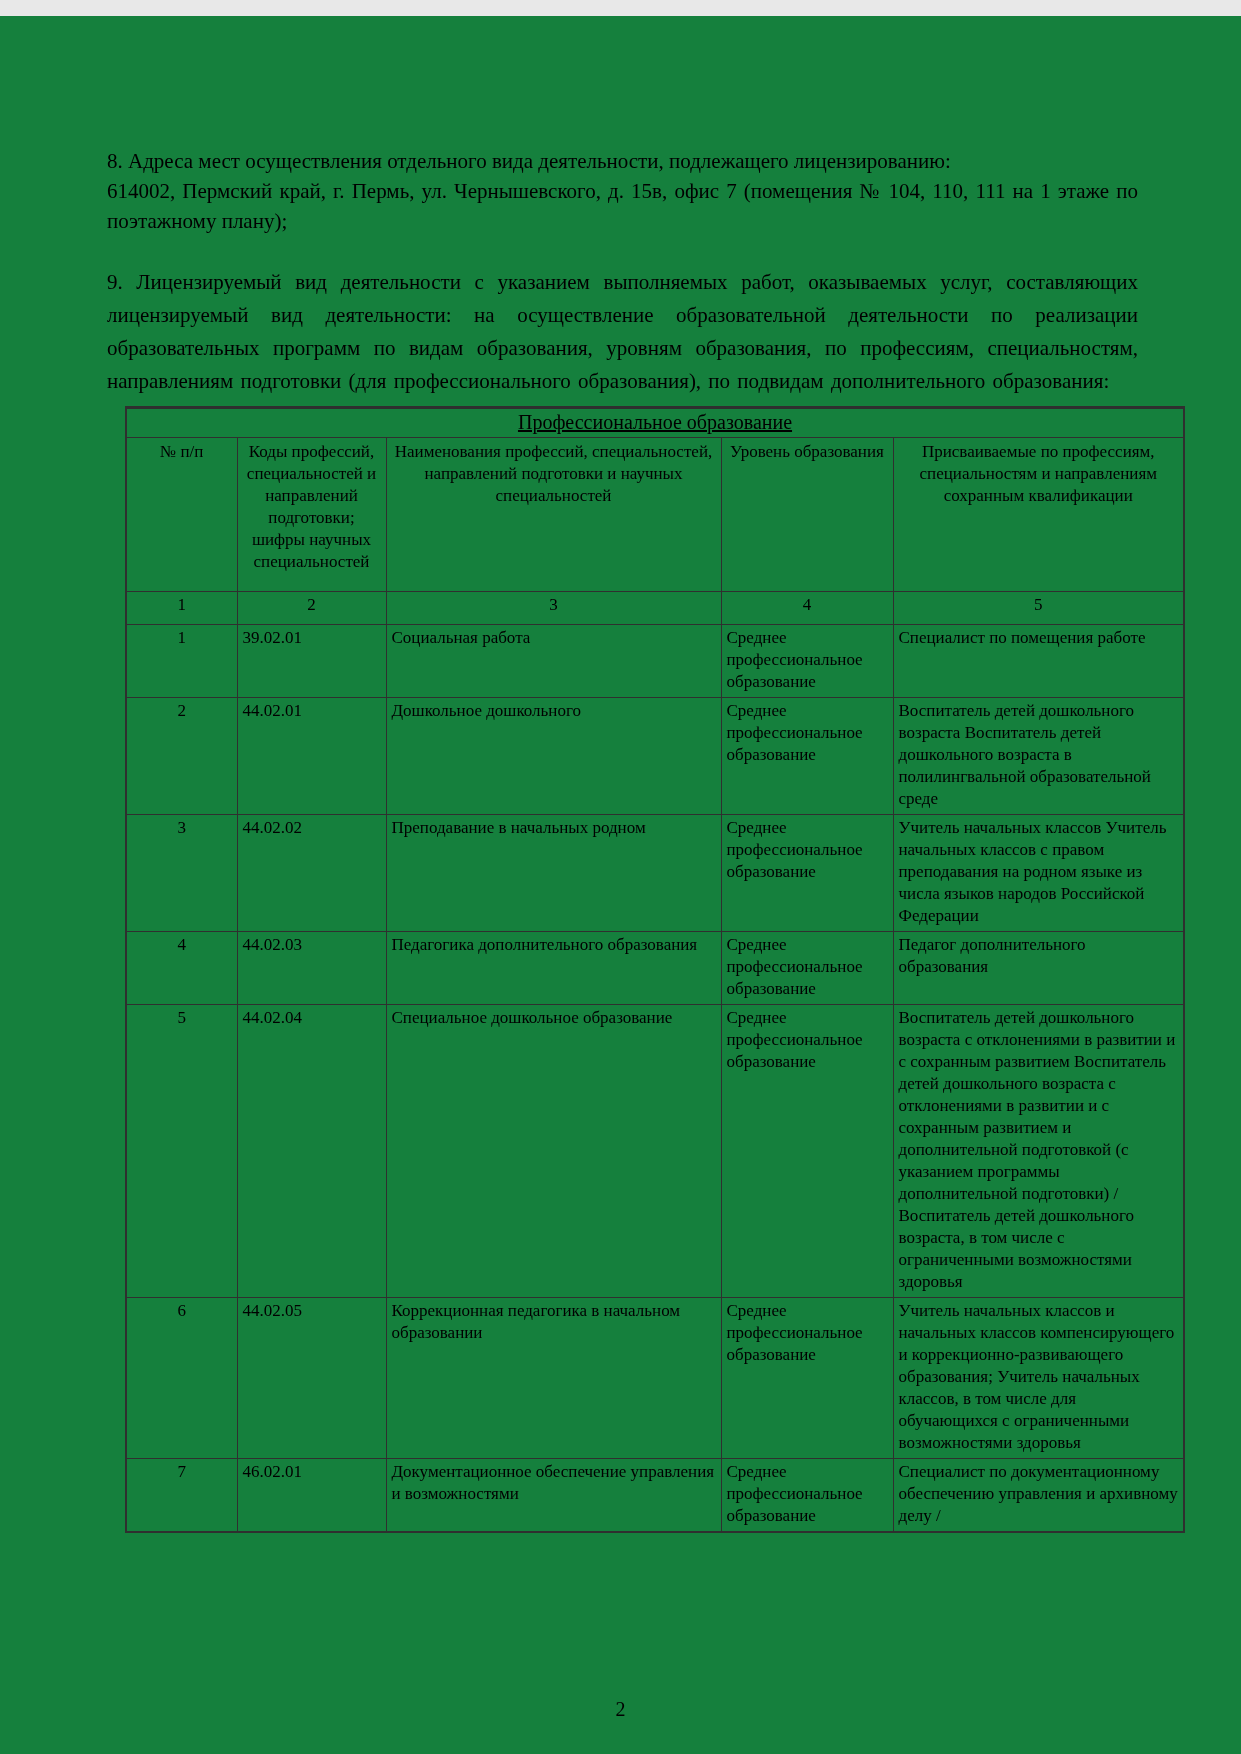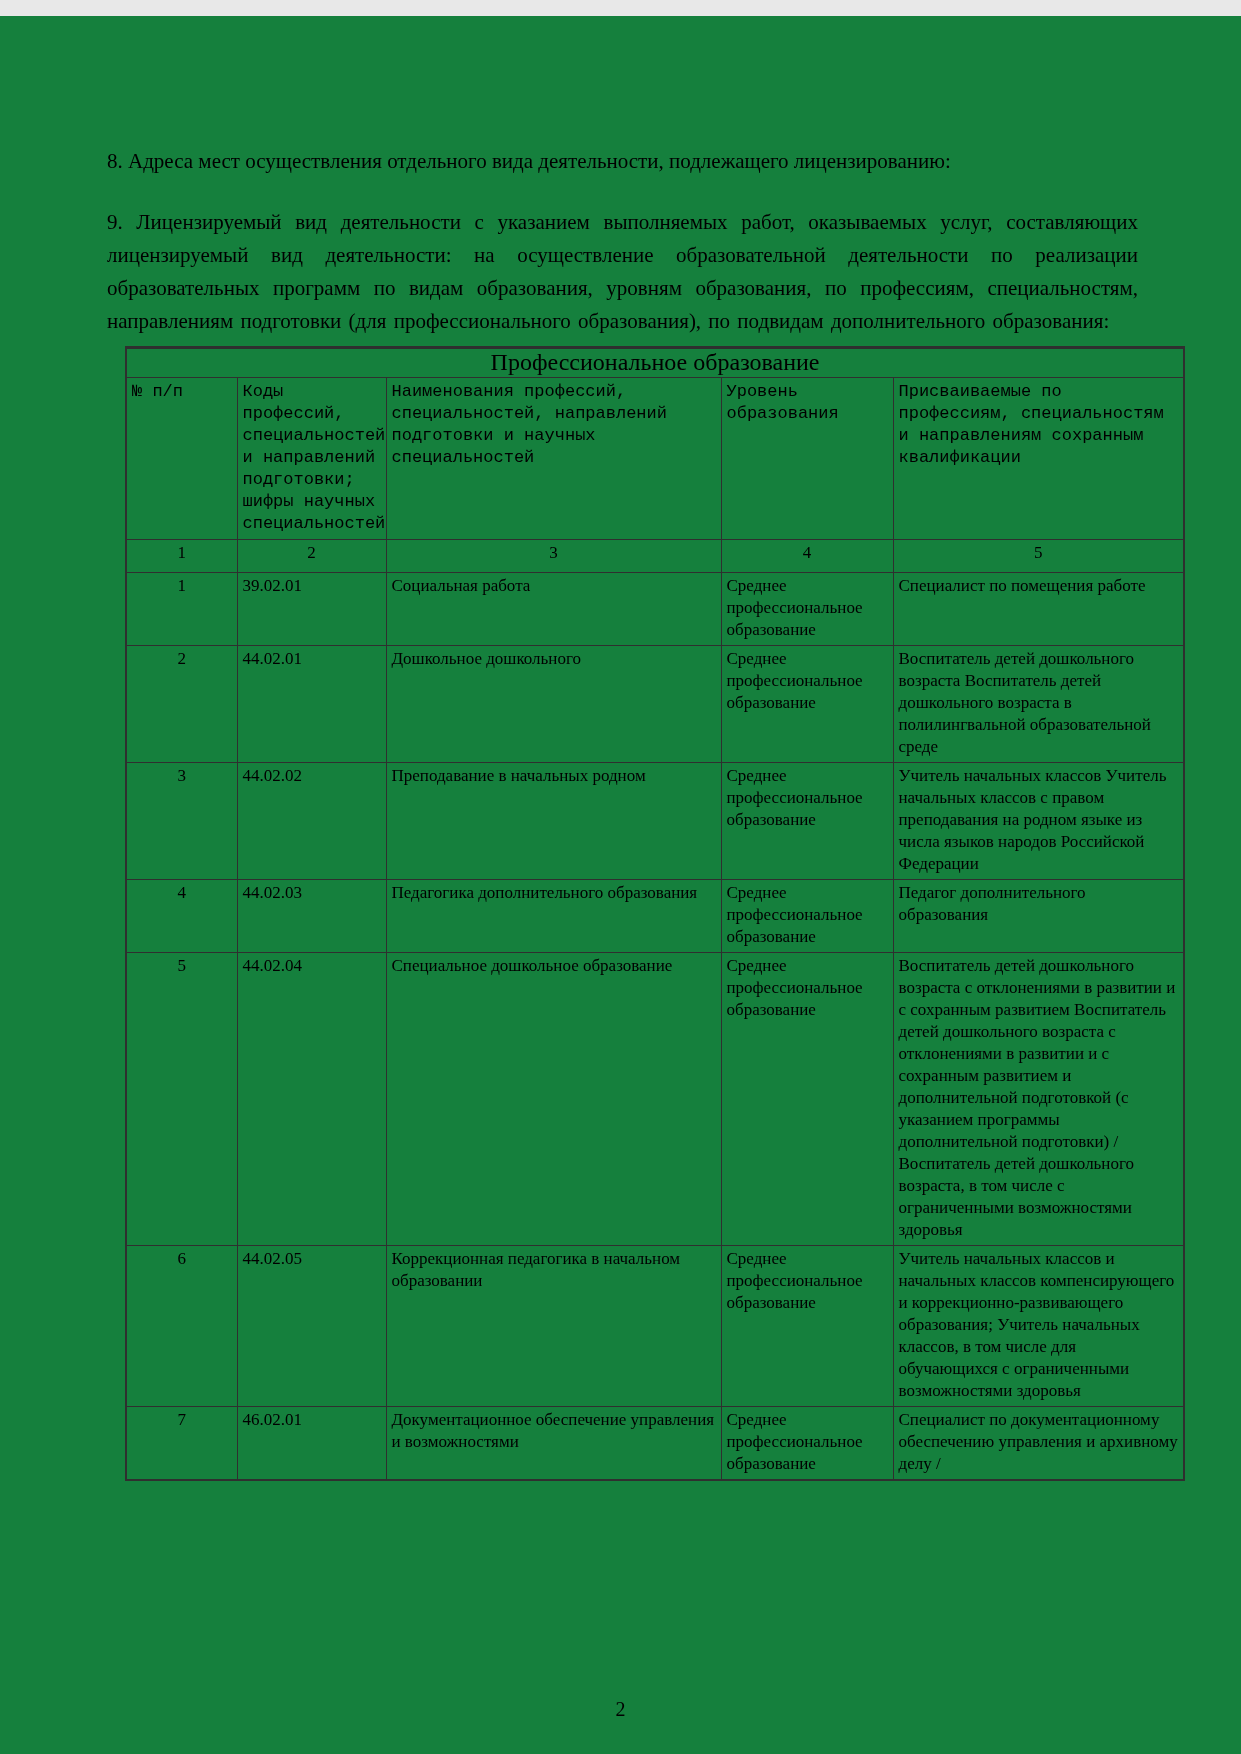--- a/index.html
+++ b/index.html
@@ -48,28 +48,29 @@
   table.license-table col.c5 { width: 291px; }
   table.license-table td {
     border: 1px solid #2f2f2f;
     vertical-align: top;
     padding: 2px 5px 4px 5px;
     font-weight: normal;
     overflow: hidden;
   }
   td.t-title {
     font-weight: bold;
-    font-size: 24px;
+    font-size: 20px;
     text-align: center;
     padding: 6px 4px;
+    text-decoration: underline;
   }
   tr.t-head td {
+    text-align: center;
     height: 146px;
     padding-top: 3px;
-    font-family: Liberation Mono, monospace;
   }
   tr.t-nums td {
     text-align: center;
     height: 26px;
   }
   td.t-section {
     font-weight: bold;
     text-align: center;
     border-top: 3px solid #2f2f2f;
     padding: 5px 4px;
@@ -84,20 +85,21 @@
     font-size: 20px;
   }
 </style>
 </head>
 <body>
 
 <div class="page">
   <div class="content">
 
     <p class="para">8. Адреса мест осуществления отдельного вида деятельности, подлежащего лицензированию:</p>
+    <p class="para">614002, Пермский край, г. Пермь, ул. Чернышевского, д. 15в, офис 7 (помещения № 104, 110, 111 на 1 этаже по поэтажному плану);</p>
 
     <p class="para para-9">9. Лицензируемый вид деятельности с указанием выполняемых работ, оказываемых услуг, составляющих лицензируемый вид деятельности: на осуществление образовательной деятельности по реализации образовательных программ по видам образования, уровням образования, по профессиям, специальностям, направлениям подготовки (для профессионального образования), по подвидам дополнительного образования:</p>
 
     <div class="table-block">
       <table class="license-table">
         <colgroup>
           <col class="c1">
             <col class="c2">
             <col class="c3">
             <col class="c4">

